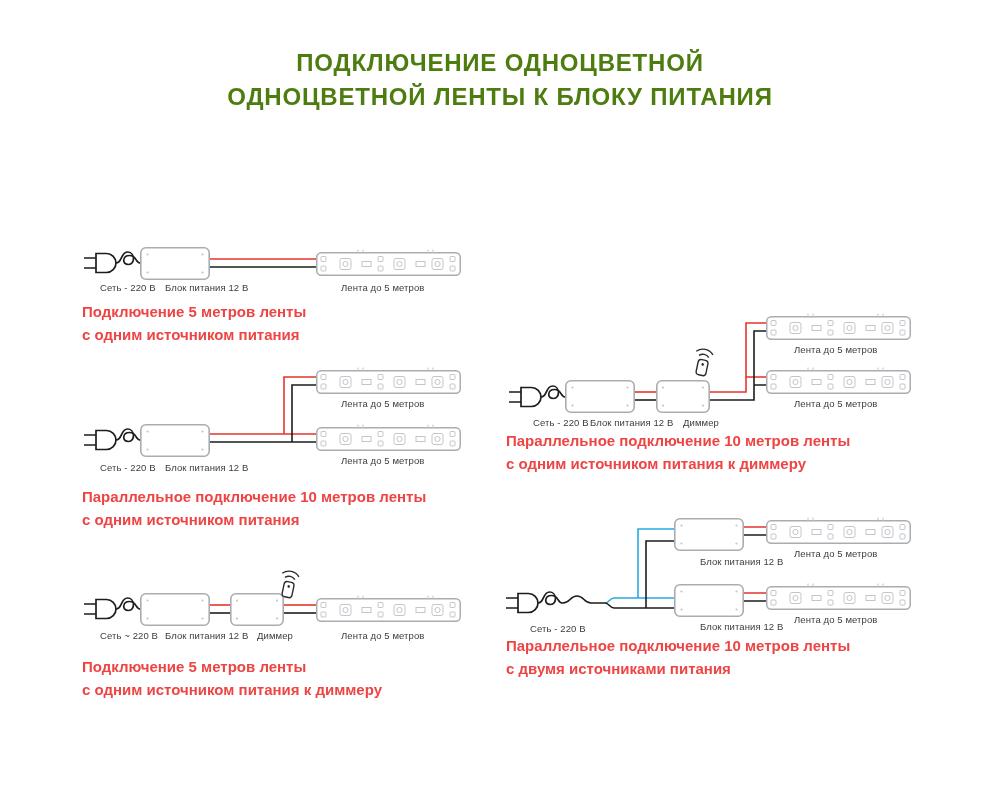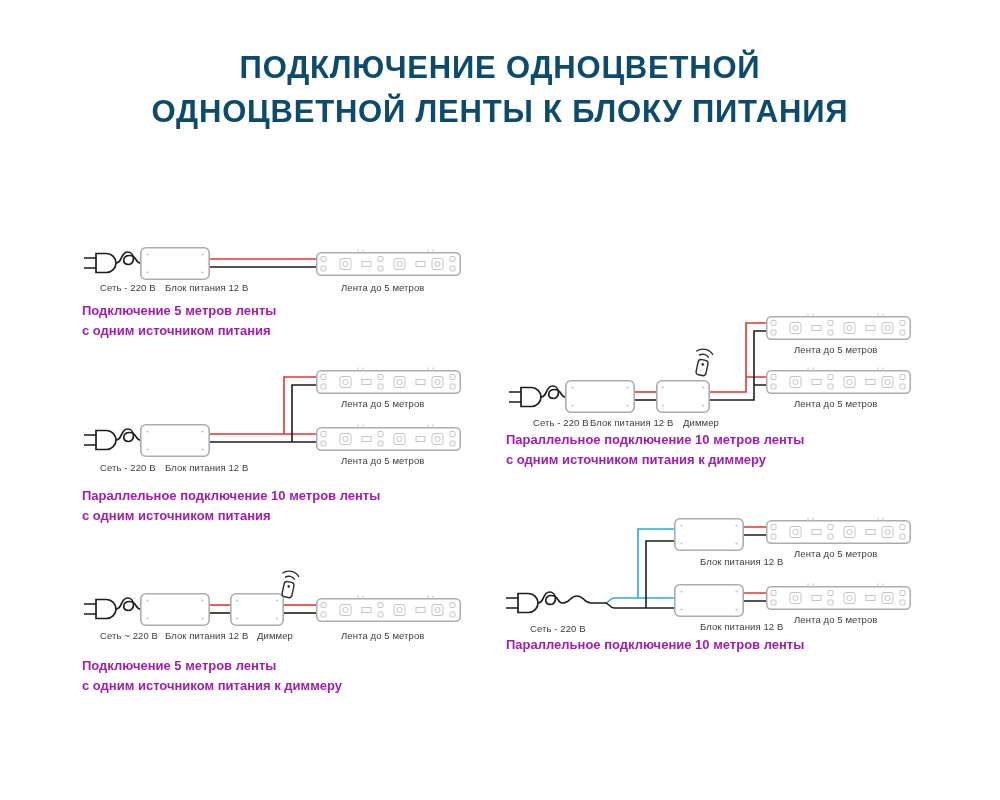--- a/index.html
+++ b/index.html
@@ -1,21 +1,21 @@
 <!DOCTYPE html>
 <html><head>
 <meta charset="utf-8">
 <style>
   html,body{margin:0;padding:0;}
   body{width:1000px;height:800px;background:#ffffff;font-family:"Liberation Sans",sans-serif;position:relative;overflow:hidden;}
   .page{position:absolute;inset:0;}
   .art{position:absolute;left:0;top:0;}
-  .title{position:absolute;left:0;top:46px;width:1000px;text-align:center;color:#0c4a6e;font-weight:bold;font-size:31px;line-height:1.42;letter-spacing:0.8px;}
+  .title{position:absolute;left:0;top:46px;width:1000px;text-align:center;color:#4d7c0f;font-weight:bold;font-size:24px;line-height:1.42;letter-spacing:0.8px;}
   .label{position:absolute;font-size:9.5px;color:#3C3C3B;white-space:nowrap;letter-spacing:0.1px;margin-left:24px;}
-  .caption{position:absolute;font-size:13px;font-weight:bold;color:#a21caf;line-height:1.5;white-space:nowrap;}
+  .caption{position:absolute;font-size:15px;font-weight:bold;color:#ef4444;line-height:1.5;white-space:nowrap;}
   .wr{stroke:#E5352B;stroke-width:1.6;fill:none;}
   .wk{stroke:#1D1D1B;stroke-width:1.6;fill:none;}
   .wb{stroke:#29ABE2;stroke-width:1.6;fill:none;}
 </style>
 </head>
 <body>
 
 <div class="page">
 
   <div class="title">
@@ -162,15 +162,16 @@
     <div>с одним источником питания к диммеру</div>
   </div>
 
   <div class="label" style="left:770px;top:548px">Лента до 5 метров</div>
   <div class="label" style="left:676px;top:556px">Блок питания 12 В</div>
   <div class="label" style="left:770px;top:614px">Лента до 5 метров</div>
   <div class="label" style="left:676px;top:621px">Блок питания 12 В</div>
   <div class="label" style="left:506px;top:623px">Сеть - 220 В</div>
   <div class="caption" style="left:506px;top:635px">
     <div>Параллельное подключение 10 метров ленты</div>
+    <div>с двумя источниками питания</div>
   </div>
 
 </div>
 
 </body></html>

